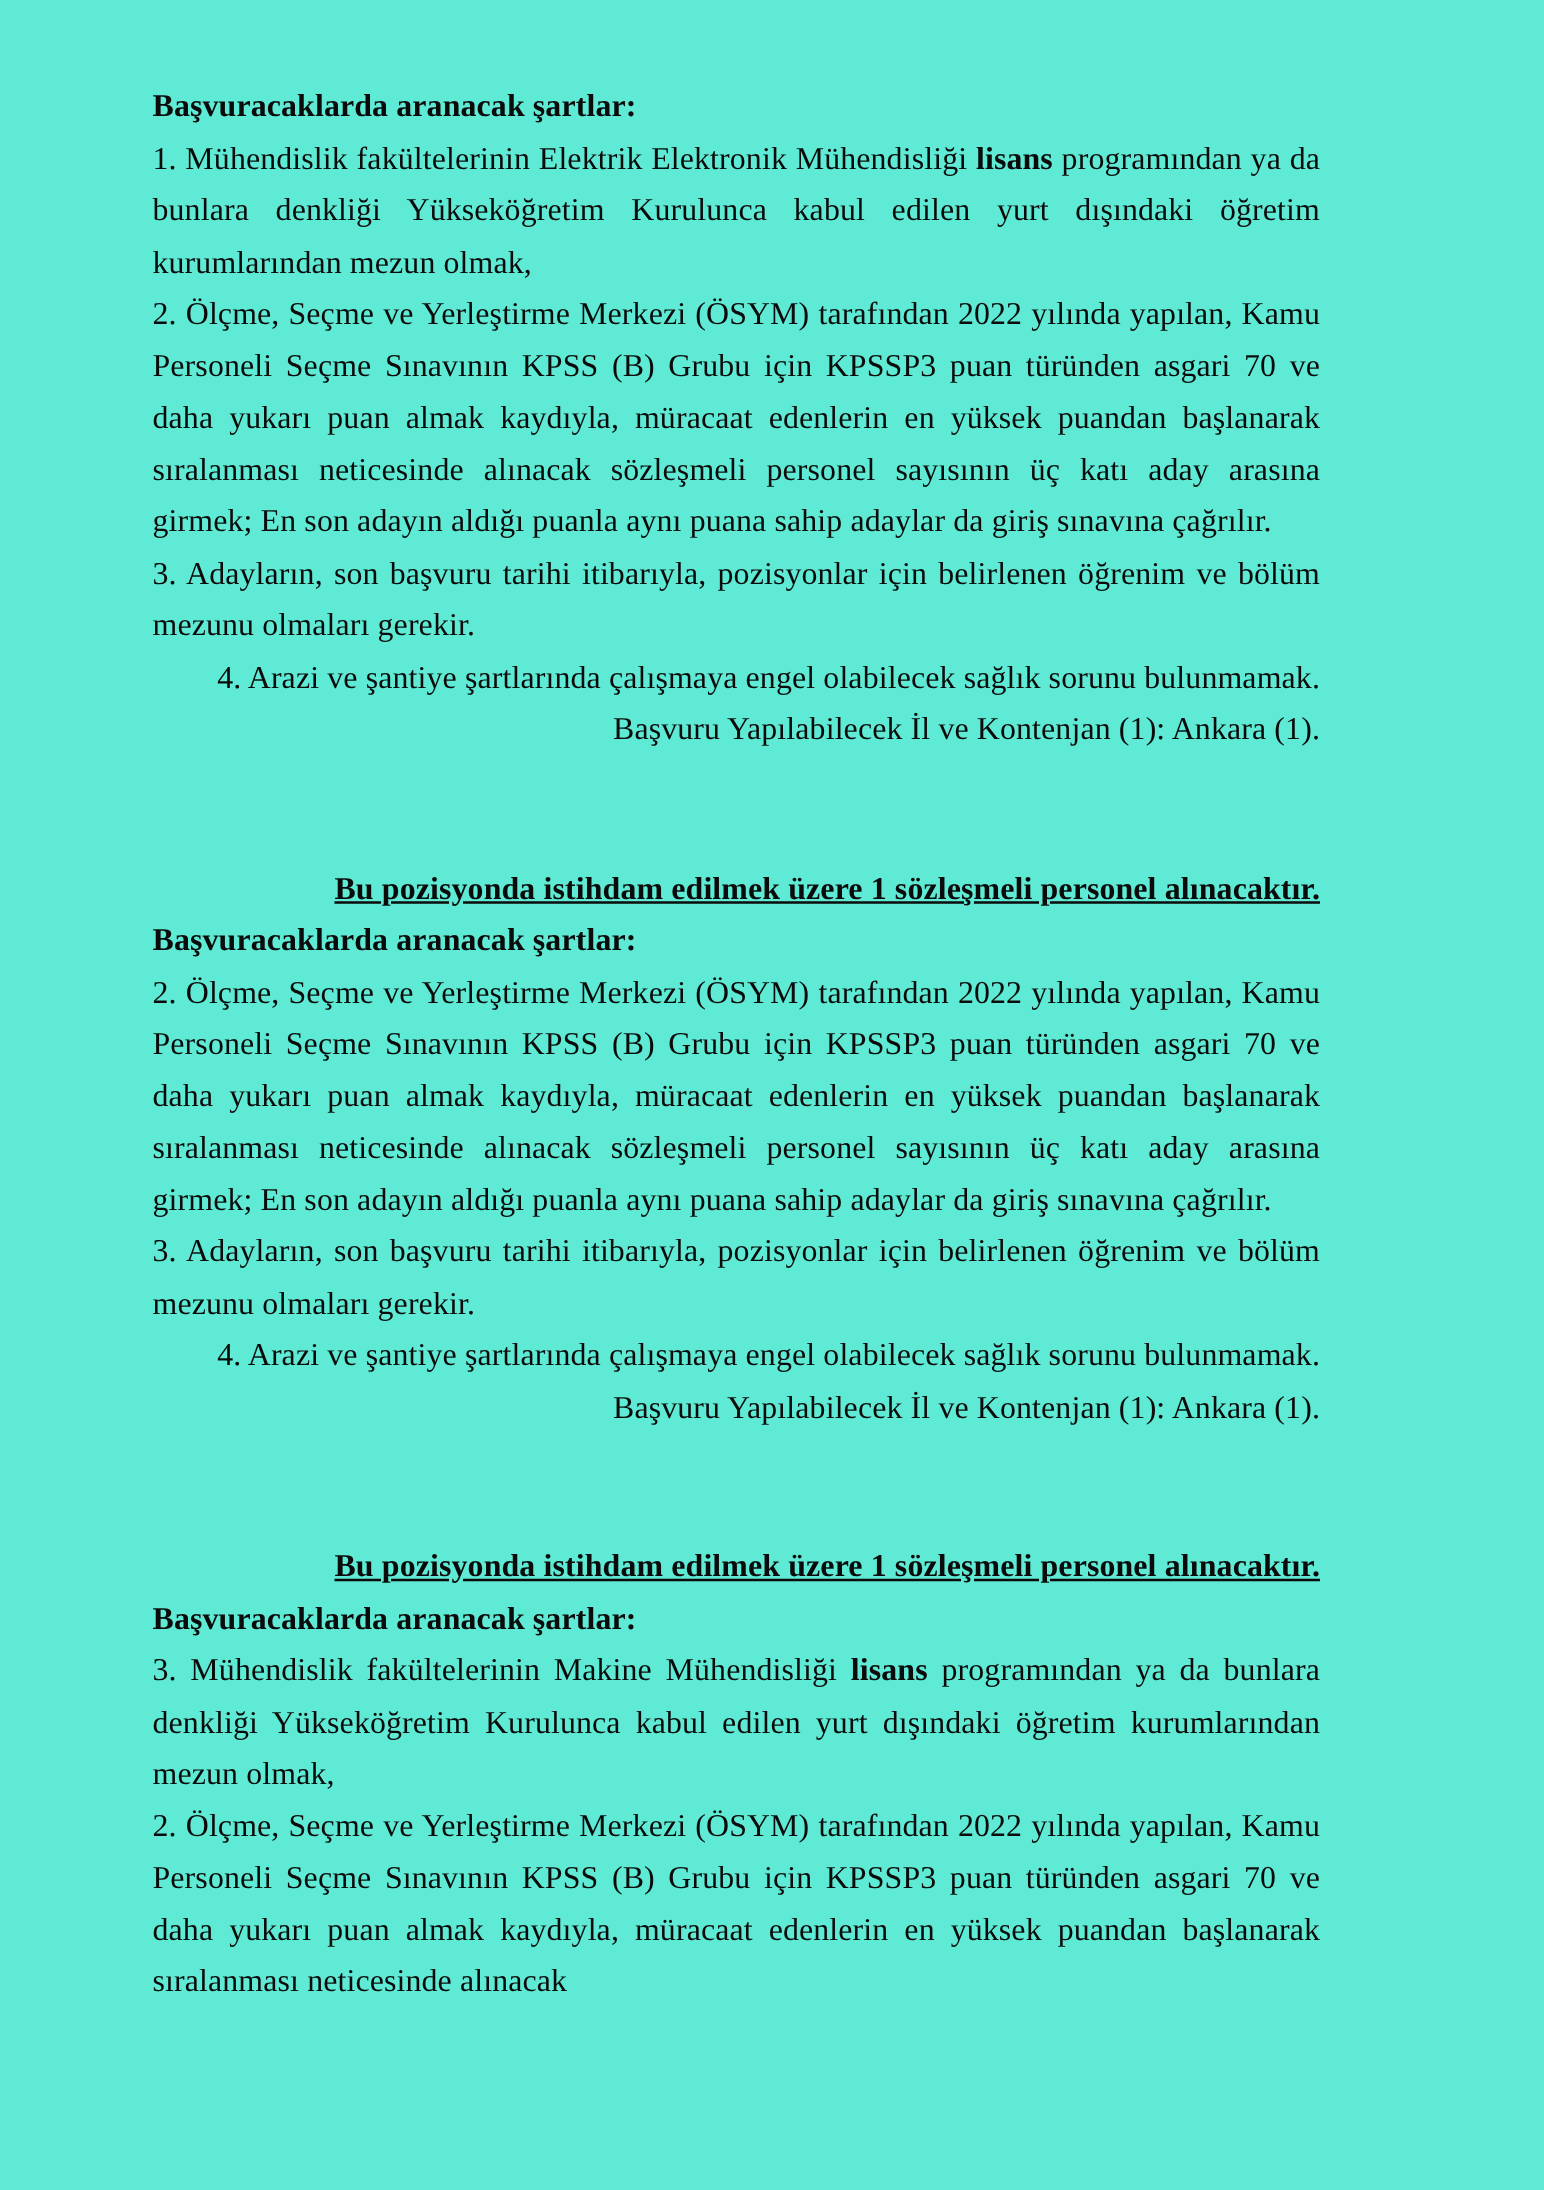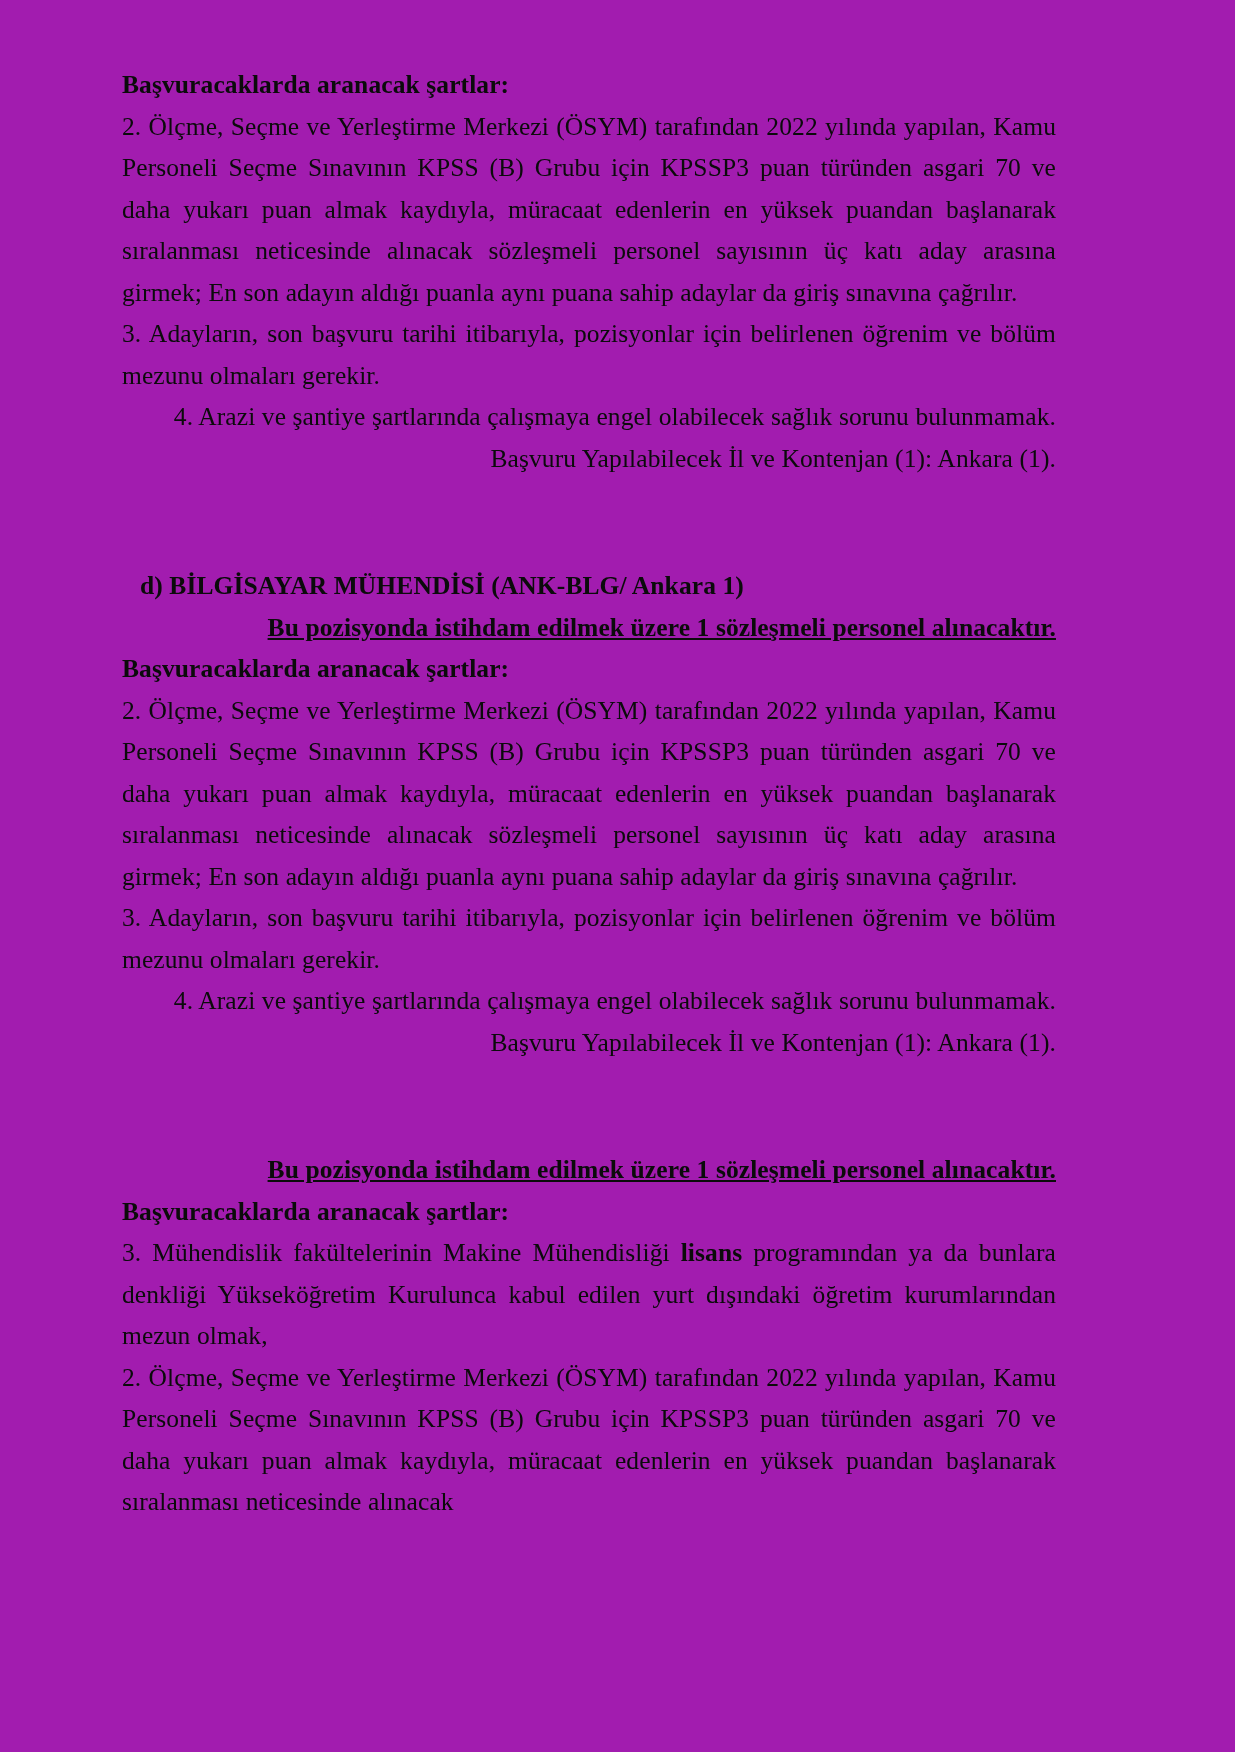--- a/index.html
+++ b/index.html
@@ -10,21 +10,21 @@
   }
   body {
     font-family: "Liberation Serif", "DejaVu Serif", serif;
     color: #0b0b0b;
     -webkit-font-smoothing: antialiased;
   }
   .page {
     position: relative;
     width: 1235px;
     height: 1752px;
-    background: #a21caf;
+    background: #5eead4;
     margin: 0 auto;
     overflow: hidden;
     box-sizing: border-box;
   }
   .doc-body {
     position: absolute;
     left: 122px;
     top: 64px;
     width: 934px;
   }
@@ -64,32 +64,32 @@
   }
 </style>
 </head>
 <body>
 
 <div class="page">
   <div class="doc-body">
 
     <p class="heading-label">Başvuracaklarda aranacak şartlar:</p>
 
+    <p><span>1. Mühendislik fakültelerinin Elektrik Elektronik Mühendisliği </span><span class="inline-b">lisans</span><span> programından ya da bunlara denkliği Yükseköğretim Kurulunca kabul edilen yurt dışındaki öğretim kurumlarından mezun olmak,</span></p>
 
     <p>2. Ölçme, Seçme ve Yerleştirme Merkezi (ÖSYM) tarafından 2022 yılında yapılan, Kamu Personeli Seçme Sınavının KPSS (B) Grubu için KPSSP3 puan türünden asgari 70 ve daha yukarı puan almak kaydıyla, müracaat edenlerin en yüksek puandan başlanarak sıralanması neticesinde alınacak sözleşmeli personel sayısının üç katı aday arasına girmek; En son adayın aldığı puanla aynı puana sahip adaylar da giriş sınavına çağrılır.</p>
 
     <p>3. Adayların, son başvuru tarihi itibarıyla, pozisyonlar için belirlenen öğrenim ve bölüm mezunu olmaları gerekir.</p>
 
     <p class="nojustify">4. Arazi ve şantiye şartlarında çalışmaya engel olabilecek sağlık sorunu bulunmamak.</p>
 
     <p class="nojustify"><span class="bold">Başvuru Yapılabilecek İl ve Kontenjan (1):</span><span> Ankara (1).</span></p>
 
     <div class="gap-lg"></div>
 
-    <p class="section-title">d) BİLGİSAYAR MÜHENDİSİ (ANK-BLG/ Ankara 1)</p>
 
     <p class="section-sub">Bu pozisyonda istihdam edilmek üzere 1 sözleşmeli personel alınacaktır.</p>
 
     <p class="heading-label">Başvuracaklarda aranacak şartlar:</p>
 
 
     <p>2. Ölçme, Seçme ve Yerleştirme Merkezi (ÖSYM) tarafından 2022 yılında yapılan, Kamu Personeli Seçme Sınavının KPSS (B) Grubu için KPSSP3 puan türünden asgari 70 ve daha yukarı puan almak kaydıyla, müracaat edenlerin en yüksek puandan başlanarak sıralanması neticesinde alınacak sözleşmeli personel sayısının üç katı aday arasına girmek; En son adayın aldığı puanla aynı puana sahip adaylar da giriş sınavına çağrılır.</p>
 
     <p>3. Adayların, son başvuru tarihi itibarıyla, pozisyonlar için belirlenen öğrenim ve bölüm mezunu olmaları gerekir.</p>
 

